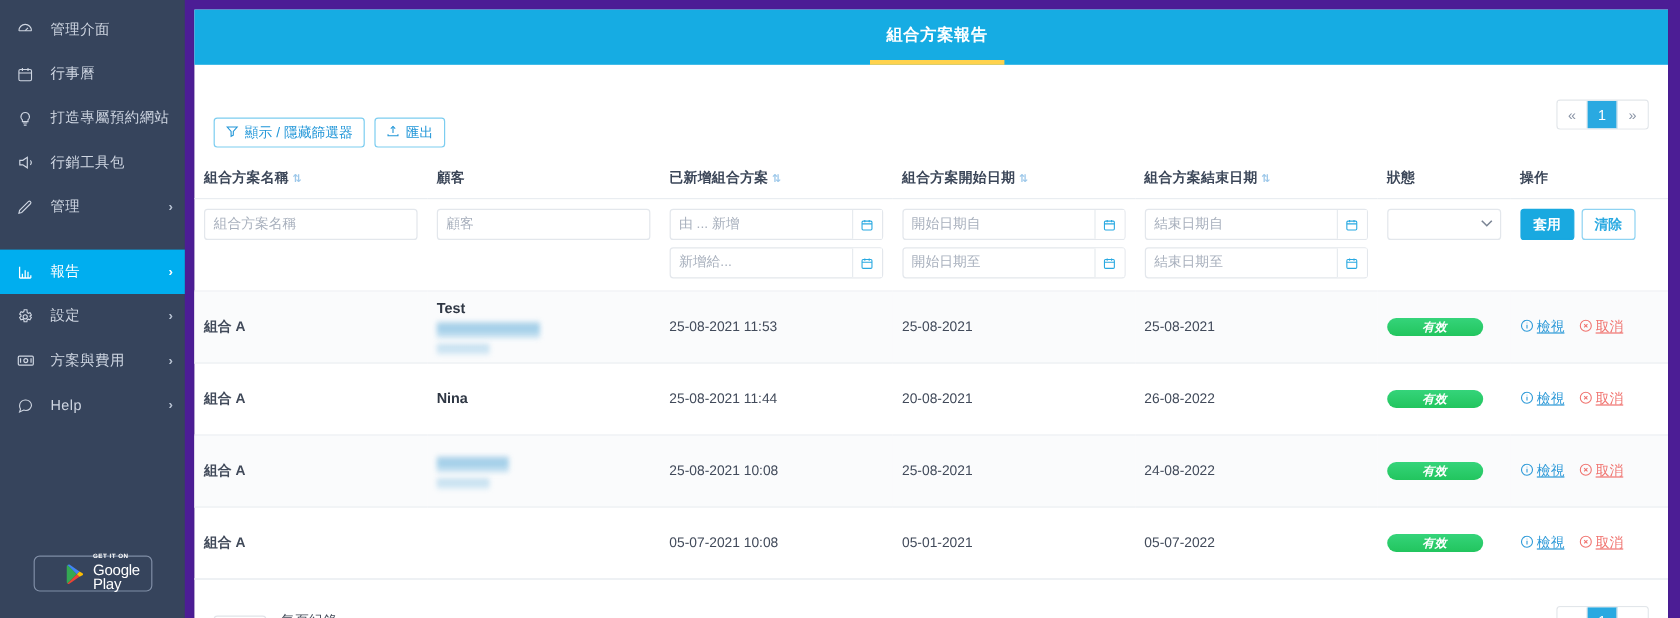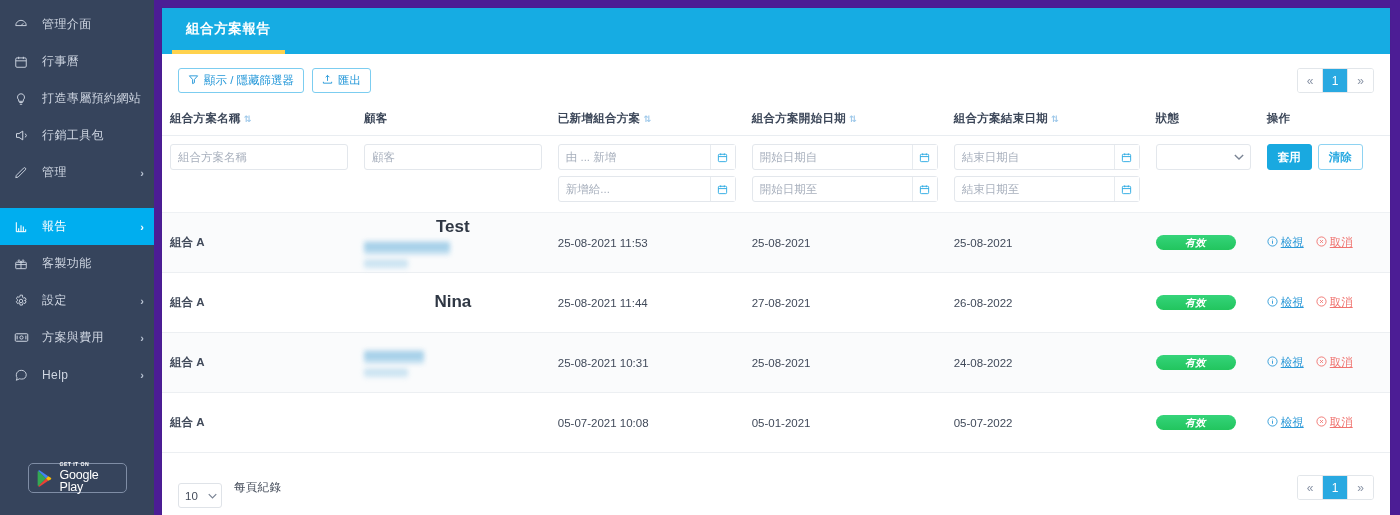--- a/index.html
+++ b/index.html
@@ -81,21 +81,21 @@
     align-items: center;
     gap: 9px;
   }
   .badge {
     width: 99px;
     height: 30px;
     border: 1px solid #7f8da5;
     border-radius: 5px;
     display: flex;
     align-items: center;
-    padding: 0 6px;
+    padding: 0 24px;
     box-sizing: border-box;
     background: #36445c;
     cursor: pointer;
   }
   .badge .bico { flex: 0 0 20px; display:flex; align-items:center; justify-content:center; }
   .badge .btxt { margin-left: 5px; line-height: 1; }
   .badge .btop {
     font-size: 5.2px;
     color: #ffffff;
     letter-spacing: .4px;
@@ -128,20 +128,21 @@
     box-shadow: 0 0 1px rgba(0,0,0,.15);
   }
   .tabbar {
     background: #16ace3;
     height: 46px;
     flex: 0 0 46px;
     display: flex;
     align-items: stretch;
     padding-left: 10px;
     box-sizing: border-box;
+    justify-content: center;
   }
   .tab {
     display: flex;
     align-items: center;
     padding: 0 14px;
     color: #ffffff;
     font-size: 13.5px;
     font-weight: bold;
     letter-spacing: .6px;
     border-bottom: 4px solid #ffd24d;
@@ -162,20 +163,21 @@
     height: 25px;
     padding: 0 9px;
     border: 1px solid #7ccdf0;
     border-radius: 3px;
     background: #ffffff;
     color: #2196d8;
     font-size: 11.5px;
     cursor: pointer;
     white-space: nowrap;
     box-sizing: border-box;
+    margin-top: 30px;
   }
   .toolbar .btn-outline + .btn-outline { margin-left: 8px; }
 
   .pager {
     display: inline-flex;
     border: 1px solid #e2e6ea;
     border-radius: 3px;
     overflow: hidden;
     background: #ffffff;
   }
@@ -308,21 +310,21 @@
     border-bottom: 1px solid #eceff2;
     font-size: 11.5px;
     color: #414a5a;
     vertical-align: middle;
     box-sizing: border-box;
   }
   tr.datarow.alt td.cell { background: #fafbfc; }
   td.cell.bold { font-weight: bold; color: #2f3744; }
 
   .cust { line-height: 1.35; }
-  .cust-name { font-weight: bold; color: #2f3744; font-size: 17px; text-align: center; }
+  .cust-name { font-weight: bold; color: #2f3744; font-size: 12px; }
   .redact {
     margin-top: 3px;
     width: 60px;
     height: 14px;
     background: linear-gradient(180deg,#bcd9ec 0%, #8cc4e4 40%, #cfe5f3 100%);
     filter: blur(2.4px);
     opacity: .85;
     border-radius: 1px;
   }
   .redact.wide { width: 86px; }
@@ -459,33 +461,20 @@
             <path d="M8 20v-6"></path>
             <path d="M12 20V9"></path>
             <path d="M16 20v-9"></path>
             <path d="M20 20v-4"></path>
         </svg>
       </span>
       <span class="nav-label">報告</span>
       <span class="nav-caret">›</span>
     </div>
 
-    <div class="nav-item">
-      <span class="nav-ico">
-        <svg width="14" height="14" viewBox="0 0 24 24" fill="none" stroke="currentColor" stroke-width="1.6">
-          <rect x="3" y="9" width="18" height="11" rx="1"></rect>
-            <path d="M3 13h18"></path>
-            <path d="M12 9v11"></path>
-          <path d="M12 9S10 4 7.5 5.5 9 9 12 9z"></path>
-            <path d="M12 9s2-5 4.5-3.5S15 9 12 9z"></path>
-        </svg>
-      </span>
-      <span class="nav-label">客製功能</span>
-      <span class="nav-caret"></span>
-    </div>
 
     <div class="nav-item">
       <span class="nav-ico">
         <svg width="14" height="14" viewBox="0 0 24 24" fill="none" stroke="currentColor" stroke-width="1.6">
           <circle cx="12" cy="12" r="3"></circle>
           <path d="M19 12a7 7 0 0 0-.1-1l2-1.5-2-3.4-2.3 1a7 7 0 0 0-1.7-1L14.5 2h-4l-.4 2.6a7 7 0 0 0-1.7 1l-2.3-1-2 3.4L6 9.5a7 7 0 0 0 0 2l-2 1.5 2 3.4 2.3-1a7 7 0 0 0 1.7 1l.4 2.6h4l.4-2.6a7 7 0 0 0 1.7-1l2.3 1 2-3.4-2-1.5c.07-.33.1-.66.1-1z"></path>
         </svg>
       </span>
       <span class="nav-label">設定</span>
       <span class="nav-caret">›</span>
@@ -747,21 +736,21 @@
             </tr>
 
             <tr class="datarow">
               <td class="cell bold">組合 A</td>
               <td class="cell">
                 <div class="cust">
                   <div class="cust-name">Nina</div>
                 </div>
               </td>
               <td class="cell">25-08-2021 11:44</td>
-              <td class="cell">27-08-2021</td>
+              <td class="cell">20-08-2021</td>
               <td class="cell">26-08-2022</td>
               <td class="cell">
                 <span class="pill">有效</span>
               </td>
               <td class="cell">
                 <div class="row-actions">
                   <span class="act view">
                     <span>
                       <svg width="11" height="11" viewBox="0 0 24 24" fill="none" stroke="#2e9ad8" stroke-width="2">
                         <circle cx="12" cy="12" r="10"></circle>
@@ -787,21 +776,21 @@
 
             <tr class="datarow alt">
               <td class="cell bold">組合 A</td>
               <td class="cell">
                 <div class="cust">
                   <div class="cust-name"></div>
                   <div class="redact"></div>
                   <div class="redact r2"></div>
                 </div>
               </td>
-              <td class="cell">25-08-2021 10:31</td>
+              <td class="cell">25-08-2021 10:08</td>
               <td class="cell">25-08-2021</td>
               <td class="cell">24-08-2022</td>
               <td class="cell">
                 <span class="pill">有效</span>
               </td>
               <td class="cell">
                 <div class="row-actions">
                   <span class="act view">
                     <span>
                       <svg width="11" height="11" viewBox="0 0 24 24" fill="none" stroke="#2e9ad8" stroke-width="2">

